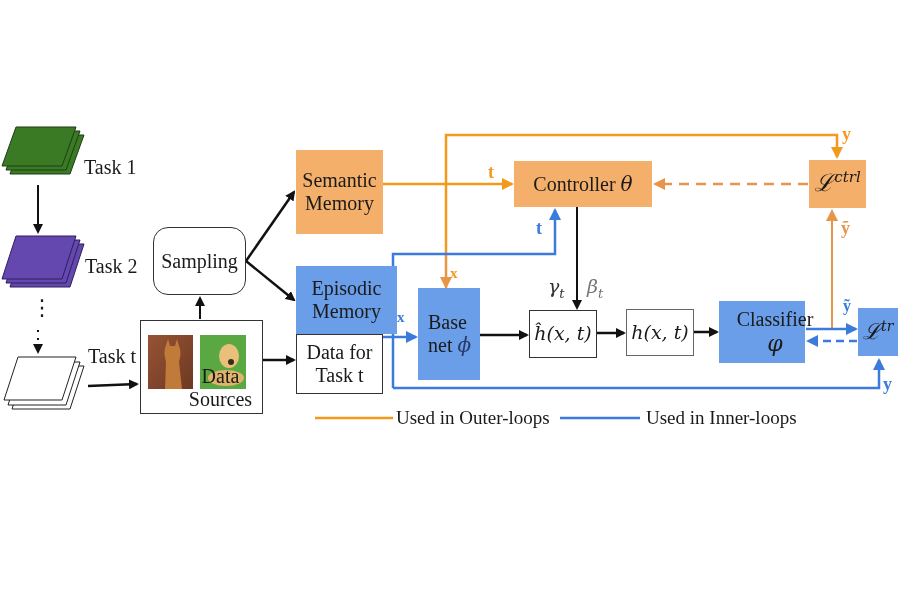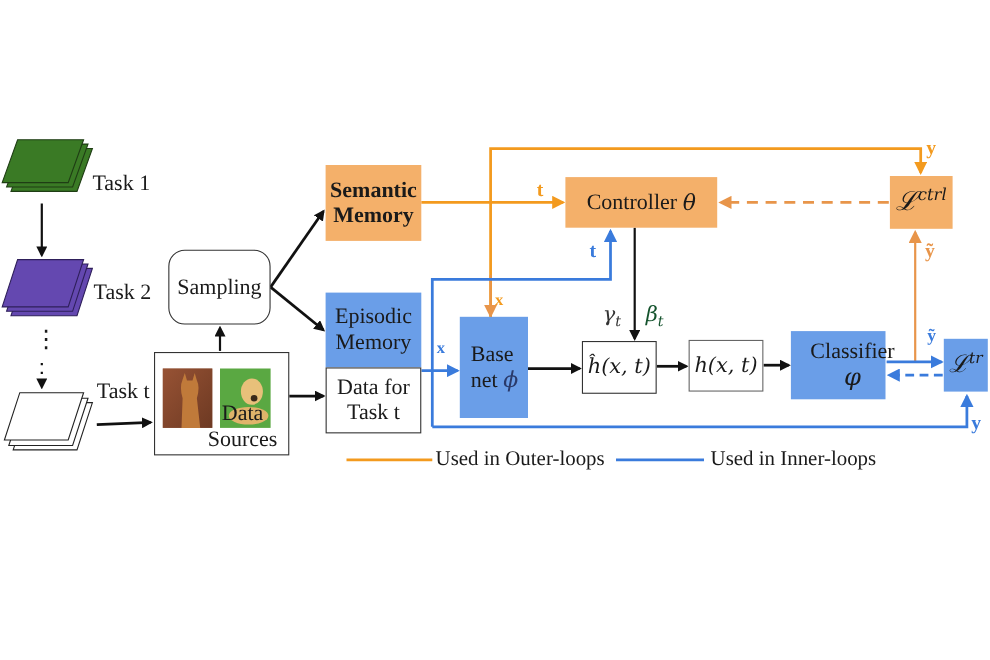--- a/index.html
+++ b/index.html
@@ -104,26 +104,26 @@
 <div class="lbl" style="left:31px;top:297px;font-size:22px;">⋮</div>
 
 <div class="box white" style="left:153px;top:227px;width:93px;height:68px;border-radius:15px;">
   <span>Sampling</span>
 </div>
 
 <div class="box white" style="left:140px;top:320px;width:123px;height:94px;justify-content:flex-end;background:transparent;padding-left:38px;">
   <span style="margin-bottom:2px;">Data Sources</span>
 </div>
 
-<div class="box orange" style="left:296px;top:150px;width:87px;height:69px;font-weight:bold;">
+<div class="box orange" style="left:296px;top:150px;width:87px;height:84px;">
   <span>Semantic</span>
   <span>Memory</span>
 </div>
 
-<div class="box blue" style="left:296px;top:266px;width:87px;height:68px;">
+<div class="box blue" style="left:296px;top:266px;width:101px;height:68px;">
   <span>Episodic</span>
   <span>Memory</span>
 </div>
 
 <div class="box white" style="left:296px;top:334px;width:87px;height:60px;">
   <span>Data for</span>
   <span>Task t</span>
 </div>
 
 <div class="box orange" style="left:514px;top:161px;width:138px;height:46px;flex-direction:row;">
@@ -142,21 +142,21 @@
 
 <div class="box white" style="left:529px;top:310px;width:68px;height:48px;">
   <span class="math" style="font-size:19px;">ĥ(x, t)</span>
 </div>
 
 <div class="box white" style="left:626px;top:309px;width:68px;height:47px;border-color:#666;">
   <span class="math" style="font-size:19px;">h(x, t)</span>
 </div>
 
 <div class="lbl math" style="left:548px;top:277px;font-size:19px;color:#333;"><span>γ</span><sub style="font-size:13px;">t</sub></div>
-<div class="lbl math" style="left:587px;top:277px;font-size:19px;color:#14532d;"><span>β</span><sub style="font-size:13px;">t</sub></div>
+<div class="lbl math" style="left:587px;top:277px;font-size:19px;color:#737373;"><span>β</span><sub style="font-size:13px;">t</sub></div>
 
 <div class="box blue" style="left:719px;top:301px;width:86px;height:62px;padding-left:26px;">
   <span>Classifier</span>
   <span class="math" style="font-size:22px;">φ</span>
 </div>
 
 <div class="box blue" style="left:858px;top:308px;width:40px;height:48px;flex-direction:row;">
   <span class="math" style="font-size:22px;">ℒ</span>
     <sup class="math" style="font-size:14px;margin-top:-12px;">tr</sup>
 </div>

